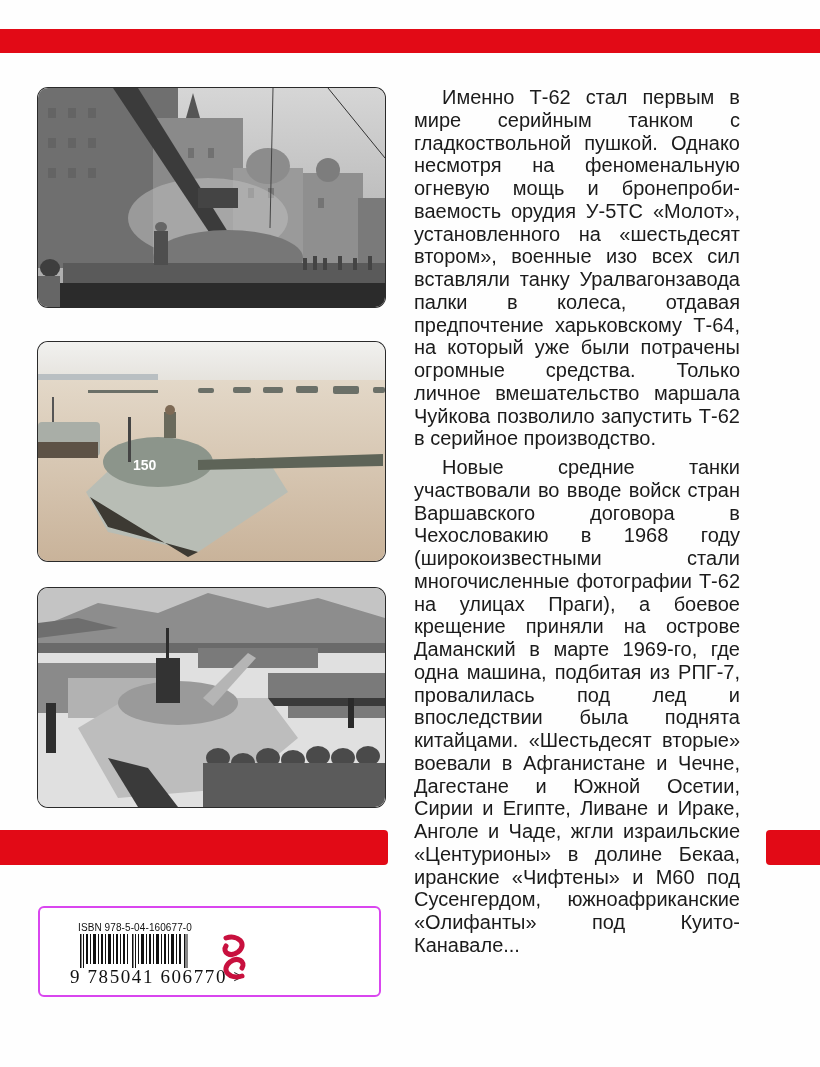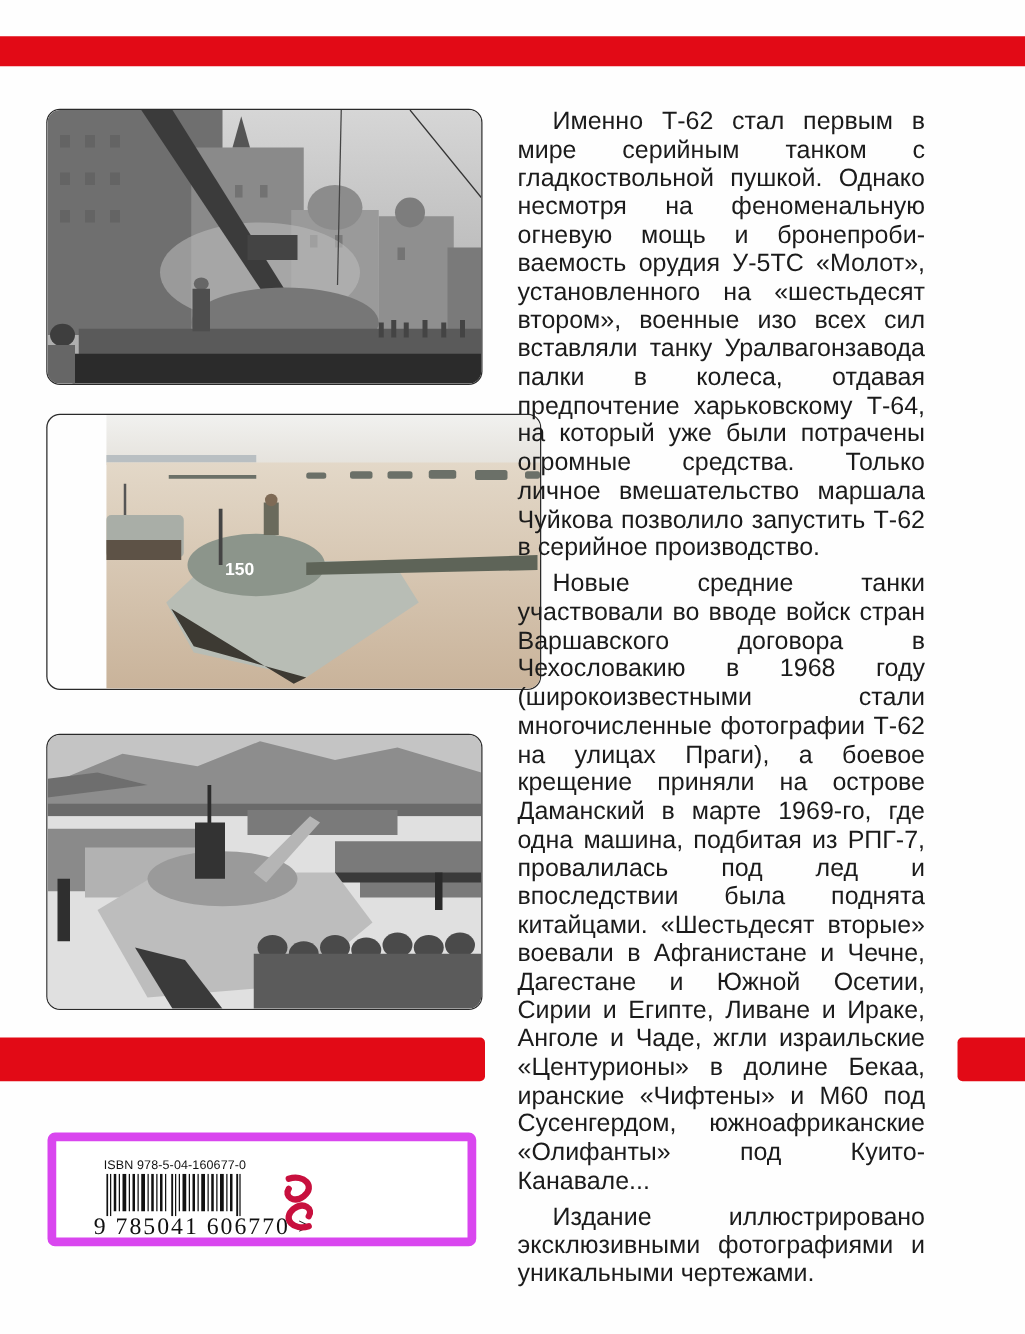--- a/index.html
+++ b/index.html
@@ -14,34 +14,34 @@
   .mid-band-left { left: 0; top: 830px; width: 388px; height: 35px; border-radius: 0 4px 4px 0; }
   .mid-band-right { left: 766px; top: 830px; width: 54px; height: 35px; border-radius: 4px 0 0 4px; }
 
   .photo {
     position: absolute; left: 38px; width: 347px; height: 219px;
     border-radius: 10px; overflow: hidden;
     box-shadow: 0 0 0 1px #2a2a2a;
   }
   .photo svg { display: block; width: 100%; height: 100%; }
   .photo-1 { top: 88px; }
-  .photo-2 { top: 332px; padding-left: 47px; }
+  .photo-2 { top: 342px; }
   .photo-3 { top: 588px; }
 
   .text-col {
     position: absolute; left: 414px; top: 86px; width: 326px;
     font-size: 20px; line-height: 22.75px;
     text-align: justify; color: #1b1b1b;
     hyphens: manual;
   }
   .text-col p { margin: 0 0 6px 0; text-indent: 28px; }
 
   .barcode-box {
     position: absolute; left: 38px; top: 906px; width: 343px; height: 91px;
-    border: 7px solid #d946ef; border-radius: 6px; background: #fff;
+    border: 2px solid #d946ef; border-radius: 6px; background: #fff;
     box-sizing: border-box;
   }
   .isbn-label {
     position: absolute; left: 38px; top: 14px; font-size: 10px; color: #111; letter-spacing: 0.1px;
   }
   .barcode { position: absolute; left: 40px; top: 26px; width: 108px; height: 34px; }
   .barcode-digits {
     position: absolute; left: 30px; top: 58px; font-size: 19px; color: #111; letter-spacing: 1.6px;
     font-family: Liberation Serif, serif;
   }
@@ -207,21 +207,20 @@
       <ellipse cx="330" cy="168" rx="12" ry="10"></ellipse>
     </g>
     <rect x="165" y="175" width="182" height="44" fill="#5b5b5b"></rect>
     <rect x="310" y="110" width="6" height="30" fill="#2a2a2a"></rect>
   </svg>
 </div>
 
 <div class="text-col">
   <p>Именно Т-62 стал первым в мире серийным танком с гладкоствольной пушкой. Однако несмотря на феноме­нальную огневую мощь и бронепроби­ваемость орудия У-5ТС «Молот», уста­новленного на «шестьдесят втором», военные изо всех сил вставляли танку Уралвагонзавода палки в колеса, отда­вая предпочтение харьковскому Т-64, на который уже были потрачены огромные средства. Только личное вмешательство маршала Чуйкова позволило запустить Т-62 в серийное производство.</p>
   <p>Новые средние танки участвовали во вводе войск стран Варшавского договора в Чехословакию в 1968 году (широкоизвестными стали многочис­ленные фотографии Т-62 на улицах Праги), а боевое крещение приняли на острове Даманский в марте 1969-го, где одна машина, подбитая из РПГ-7, провалилась под лед и впоследствии была поднята китайцами. «Шестьде­сят вторые» воевали в Афганистане и Чечне, Дагестане и Южной Осетии, Сирии и Египте, Ливане и Ираке, Анголе и Чаде, жгли израильские «Центурионы» в долине Бекаа, иран­ские «Чифтены» и М60 под Сусенгер­дом, южноафриканские «Олифанты» под Куито-Канавале...</p>
-  <p>Издание иллюстрировано эксклю­зивными фотографиями и уникальными чертежами.</p>
 </div>
 
 <div class="barcode-box">
   <div class="isbn-label">ISBN 978-5-04-160677-0</div>
   <svg class="barcode" viewBox="0 0 108 34" preserveAspectRatio="none">
     <g fill="#111">
       <rect x="0" y="0" width="1.5" height="34"></rect>
         <rect x="3" y="0" width="1" height="34"></rect>
       <rect x="6" y="0" width="2" height="30"></rect>
         <rect x="10" y="0" width="1" height="30"></rect>

